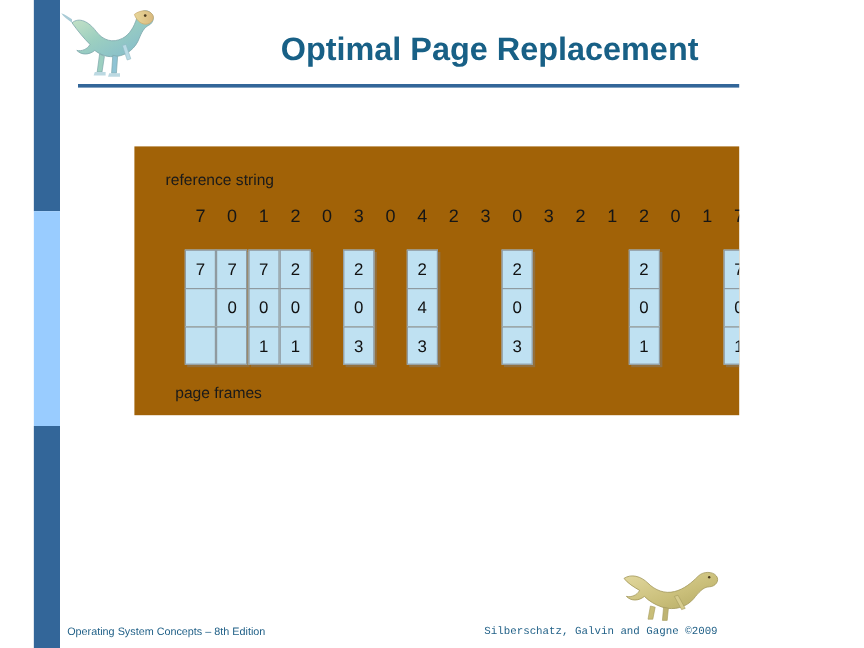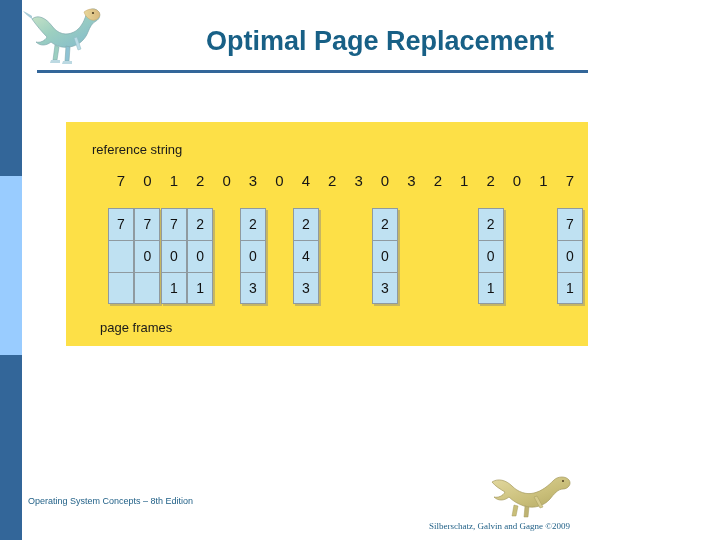--- a/index.html
+++ b/index.html
@@ -10,20 +10,21 @@
   }
   body {
     font-family: "Liberation Sans", sans-serif;
   }
   .slide {
     position: relative;
     width: 588px;
     height: 540px;
     background: #ffffff;
     overflow: hidden;
+    margin-left: 28px;
   }
 
   
   .sidebar-top {
     position: absolute;
     left: 0; top: 0;
     width: 22px; height: 176px;
     background: #336699;
   }
   .sidebar-mid {
@@ -61,23 +62,23 @@
   .title-rule {
     position: absolute;
     left: 37px; top: 70px;
     width: 645px; height: 3px;
     background: #336699;
   }
 
   
   .figure {
     position: absolute;
-    left: 66px; top: 122px;
+    left: 84px; top: 122px;
     width: 582px; height: 224px;
-    background: #fde047;
+    background: #a16207;
   }
   .fig-label {
     position: absolute;
     font-size: 13px;
     color: #1a1a1a;
     font-family: "Liberation Sans", sans-serif;
     white-space: nowrap;
   }
   .label-refstring { left: 26px; top: 20px; }
   .label-pageframes { left: 34px; top: 198px; }
@@ -126,41 +127,41 @@
     font-family: "Liberation Sans", sans-serif;
   }
   .frame-cell:last-child {
     border-bottom: 1px solid #8f9aa0;
   }
   .frame-cell.empty { color: transparent; }
 
   
   .footer-left {
     position: absolute;
-    left: 28px; top: 496px;
+    left: 28px; top: 521px;
     font-size: 9px;
     color: #1f5f86;
     font-family: "Liberation Sans", sans-serif;
     white-space: nowrap;
   }
   .footer-center {
     position: absolute;
     left: 0; top: 521px;
     width: 720px;
     text-align: center;
     font-size: 9px;
     color: #1f5f86;
     font-family: "Liberation Sans", sans-serif;
   }
   .footer-right {
     position: absolute;
     right: 18px; top: 521px;
     font-size: 9px;
     color: #1f5f86;
-    font-family: Liberation Serif, serif;
+    font-family: Liberation Mono, monospace;
     white-space: nowrap;
   }
   .footer-dino {
     position: absolute;
     right: 14px; top: 468px;
     width: 86px; height: 52px;
   }
 </style>
 </head>
 <body>

